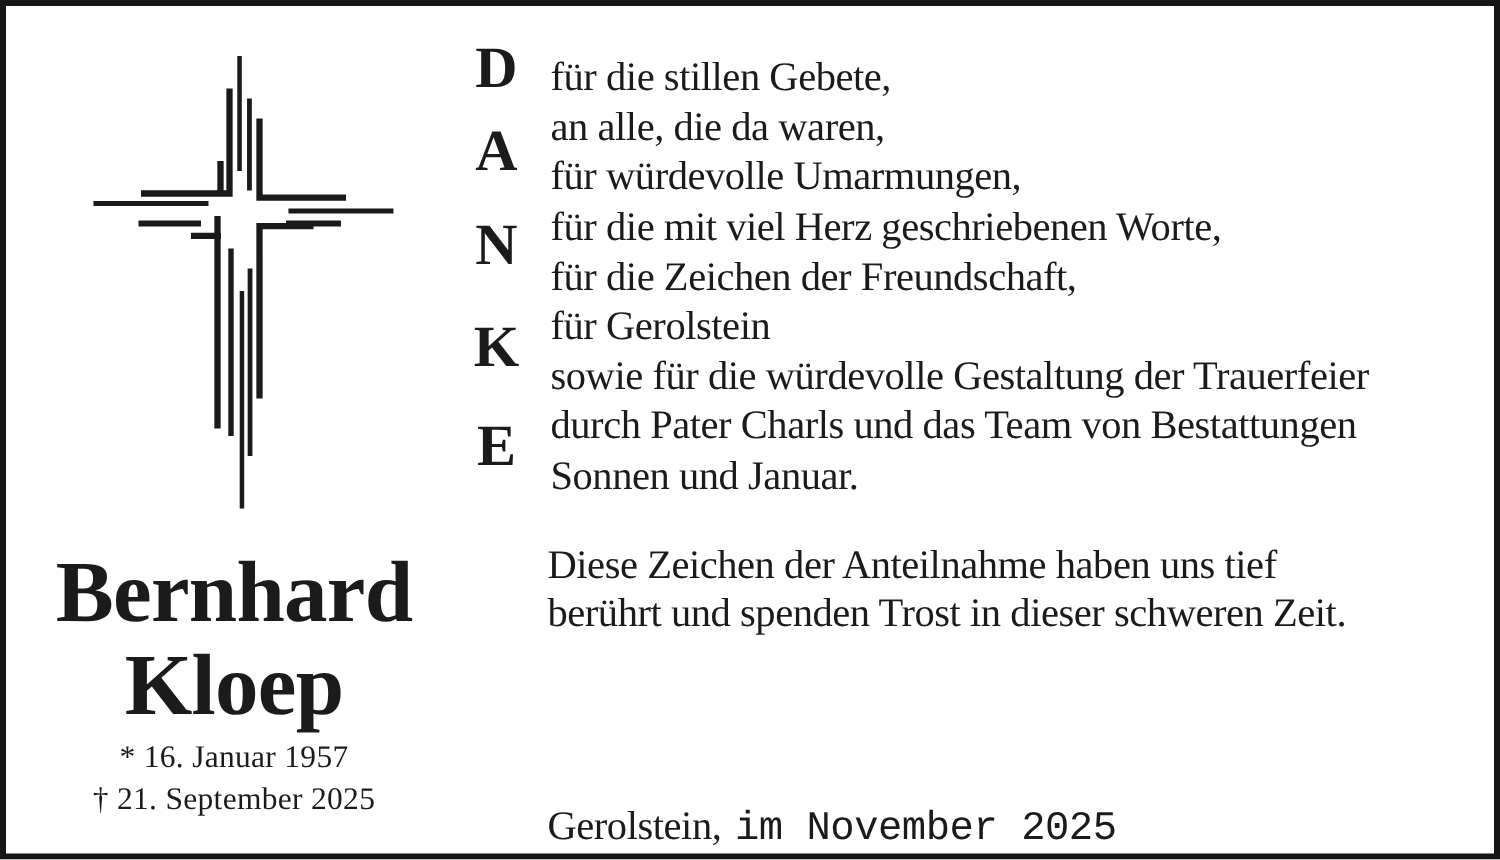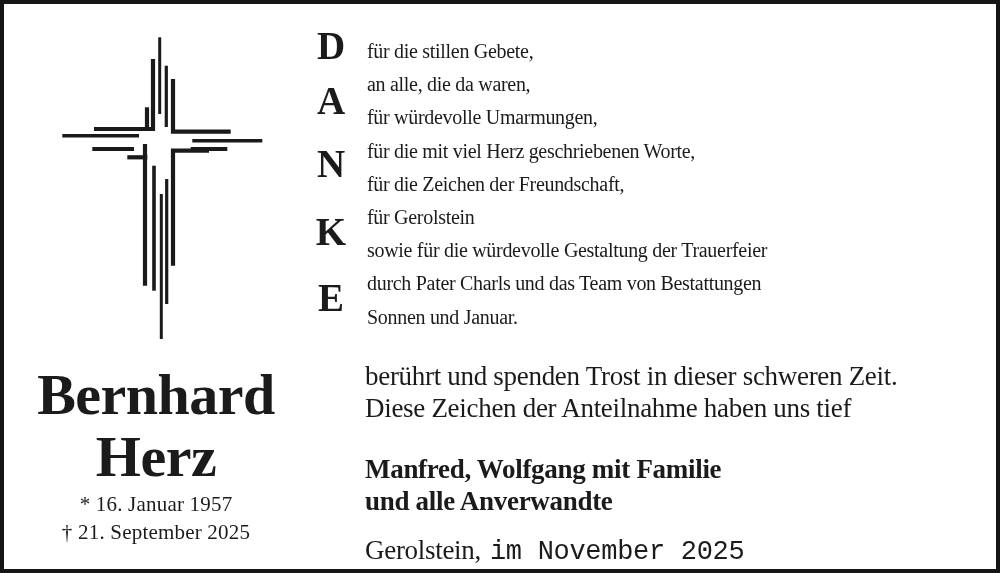--- a/index.html
+++ b/index.html
@@ -24,21 +24,21 @@
     text-align:center;white-space:nowrap;
   }
   .acro-letter.l0{top:22px;}
   .acro-letter.l1{top:77px;}
   .acro-letter.l2{top:140px;}
   .acro-letter.l3{top:208px;}
   .acro-letter.l4{top:274px;}
   
   .acro-lines{
     position:absolute;left:363px;top:31px;
-    font-size:20px;line-height:33.2px;letter-spacing:-0.3px;
+    font-size:27px;line-height:33.2px;letter-spacing:-0.3px;
     white-space:nowrap;
   }
   
   .message{
     position:absolute;left:361px;top:356px;
     font-size:27px;line-height:32.3px;letter-spacing:-0.3px;
     white-space:nowrap;
   }
   
   .mourners{
@@ -105,35 +105,31 @@
     <div>für würdevolle Umarmungen,</div>
     <div>für die mit viel Herz geschriebenen Worte,</div>
     <div>für die Zeichen der Freundschaft,</div>
     <div>für Gerolstein</div>
     <div>sowie für die würdevolle Gestaltung der Trauerfeier</div>
     <div>durch Pater Charls und das Team von Bestattungen</div>
     <div>Sonnen und Januar.</div>
   </div>
 
   <div class="message">
+    <div>Diese Zeichen der Anteilnahme haben uns tief</div>
     <div>berührt und spenden Trost in dieser schweren Zeit.</div>
-    <div>Diese Zeichen der Anteilnahme haben uns tief</div>
   </div>
 
-  <div class="mourners">
-    <div>Manfred, Wolfgang mit Familie</div>
-    <div>und alle Anverwandte</div>
-  </div>
 
   <div class="dateline">
     <span class="place">Gerolstein,</span><span class="when">im November 2025</span>
   </div>
 
   <div class="name-block">
     <div class="name-line">Bernhard</div>
-    <div class="name-line">Herz</div>
+    <div class="name-line">Kloep</div>
     <div class="vital-dates">
       <div>* 16. Januar 1957</div>
       <div>† 21. September 2025</div>
     </div>
   </div>
 
 </div>
 
 </body></html>

